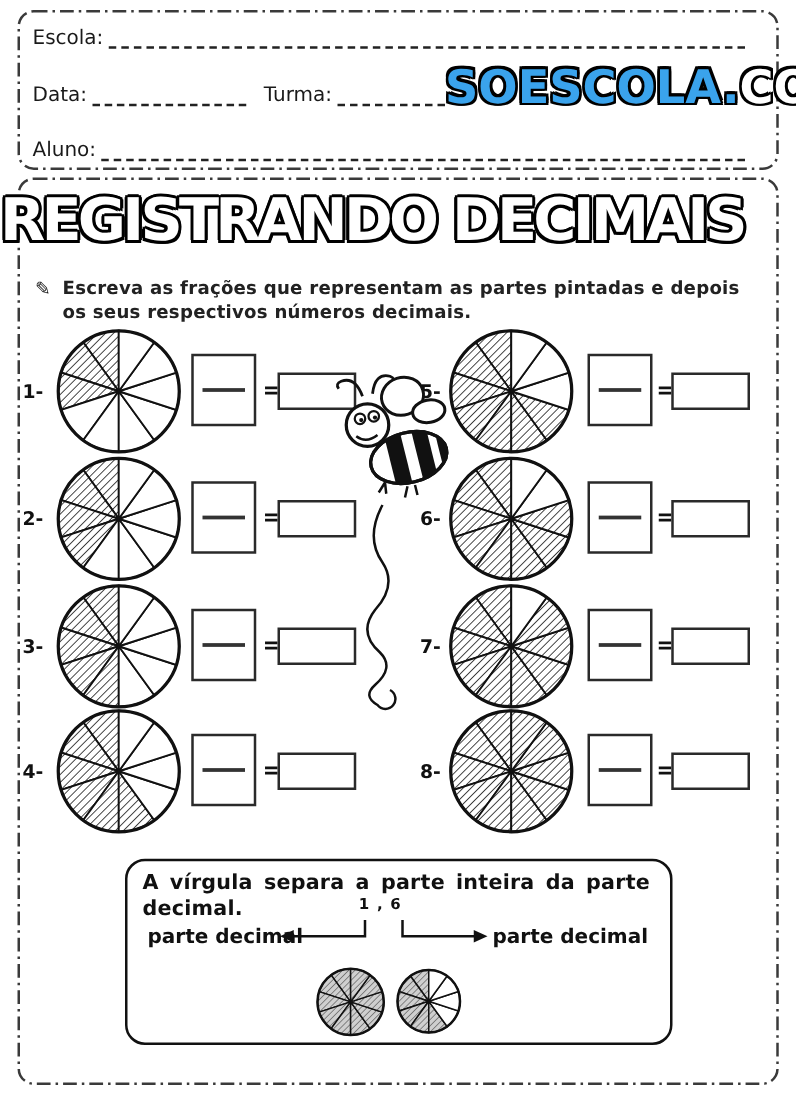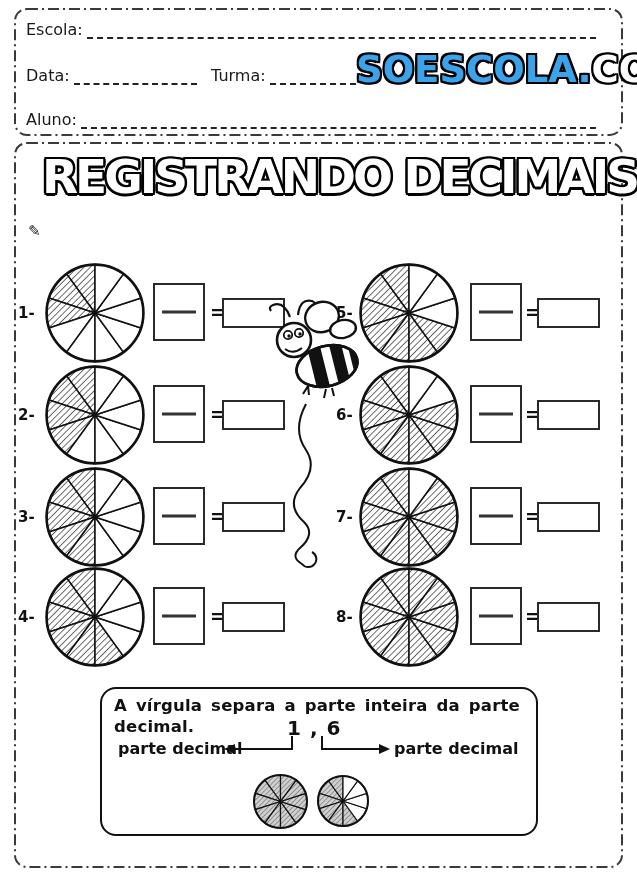--- a/index.html
+++ b/index.html
@@ -18,21 +18,21 @@
   .grow { flex:1; }
 
   
   .logo { position:absolute; left:356px; top:48px; font-size:37px; font-weight:900; letter-spacing:0px;
           -webkit-text-stroke:2px #000; paint-order:stroke fill;
           text-shadow:2px 2px 0 #000,-2px 2px 0 #000,2px -2px 0 #000,-2px -2px 0 #000,0 2px 0 #000,0 -2px 0 #000,2px 0 0 #000,-2px 0 0 #000; }
   .logo-main, .logo-dot { color:#3aa3ec; }
   .logo-tld { color:#fff; }
 
   
-  .title { position:absolute; left:0; right:0; top:149px; text-align:right;
+  .title { position:absolute; left:0; right:0; top:149px; text-align:left;
            font-size:47px; font-weight:900; letter-spacing:-3px; color:#fff;
            -webkit-text-stroke:2px #111; paint-order:stroke fill;
            text-shadow:2px 2px 0 #000,-2px 2px 0 #000,2px -2px 0 #000,-2px -2px 0 #000,0 2.5px 0 #000,0 -2.5px 0 #000,2.5px 0 0 #000,-2.5px 0 0 #000; }
 
   
   .instruction { position:absolute; left:28px; top:222px; width:584px; font-size:14.5px; font-weight:700;
                  color:#222; line-height:1.3; padding-left:22px; letter-spacing:0.2px; }
   .pencil { position:absolute; left:0; top:0; font-size:15px; }
 
   
@@ -41,21 +41,21 @@
   .frac-box { position:absolute; width:52px; height:58px; border:2.5px solid #2a2a2a; background:#fff; }
   .frac-bar { position:absolute; left:50%; top:50%; width:34px; height:3px; background:#333; transform:translate(-50%,-50%); }
   .eq { position:absolute; font-size:19px; font-weight:700; color:#111; }
   .ans-box { position:absolute; width:63px; height:30px; border:2.5px solid #2a2a2a; background:#fff; }
 
   
   .note-box { position:absolute; left:100px; top:687px; width:438px; height:149px;
               border:2.5px solid #111; border-radius:16px; background:#fff; }
   .note-text { position:absolute; left:12px; top:6px; width:406px; font-size:16.5px; font-weight:700;
                color:#111; line-height:1.28; text-align:justify; letter-spacing:0.2px; }
-  .note-number { position:absolute; left:185px; top:27px; font-size:20px; font-weight:700; letter-spacing:1px; }
+  .note-number { position:absolute; left:185px; top:27px; font-size:12px; font-weight:700; letter-spacing:1px; }
   .note-label-left  { position:absolute; left:16px;  top:50px; font-size:16px; font-weight:700; }
   .note-label-right { position:absolute; left:292px; top:50px; font-size:16px; font-weight:700; }
   .note-arrows { position:absolute; left:0; top:46px; }
   .note-pie { position:absolute; line-height:0; }
 </style>
 </head>
 <body>
 
 <div id="page">
 
@@ -90,20 +90,21 @@
   <div class="logo"><span class="logo-main">SOESCOLA</span><span class="logo-dot">.</span><span class="logo-tld">COM</span></div>
   <div class="hrow" style="left:26px; top:110px; width:570px;">
     <span class="hlabel">Aluno:</span>
     <span class="dash-line grow"></span>
   </div>
 
   <div class="title">REGISTRANDO DECIMAIS</div>
 
   <div class="instruction">
     <span class="pencil">✎</span>
+    <span>Escreva as frações que representam as partes pintadas e depois os seus respectivos números decimais.</span>
   </div>
 
   <div id="exercises">
       <span class="ex-label" style="left: 18px; top: 304px;">1-</span>
       <div class="pie-wrap" style="left: 44px; top: 262px;"><svg width="102" height="102" viewBox="0 0 102 102">
           <path d="M51,51 L51.00,2.60 A48.4,48.4 0 0 0 22.55,11.84 Z" fill="url(#hatchP)" stroke="#111" stroke-width="1.5"></path>
           <path d="M51,51 L22.55,11.84 A48.4,48.4 0 0 0 4.97,36.04 Z" fill="url(#hatchP)" stroke="#111" stroke-width="1.5"></path>
           <path d="M51,51 L4.97,36.04 A48.4,48.4 0 0 0 4.97,65.96 Z" fill="url(#hatchP)" stroke="#111" stroke-width="1.5"></path>
           <path d="M51,51 L4.97,65.96 A48.4,48.4 0 0 0 22.55,90.16 Z" fill="#fff" stroke="#111" stroke-width="1.5"></path>
           <path d="M51,51 L22.55,90.16 A48.4,48.4 0 0 0 51.00,99.40 Z" fill="#fff" stroke="#111" stroke-width="1.5"></path>

